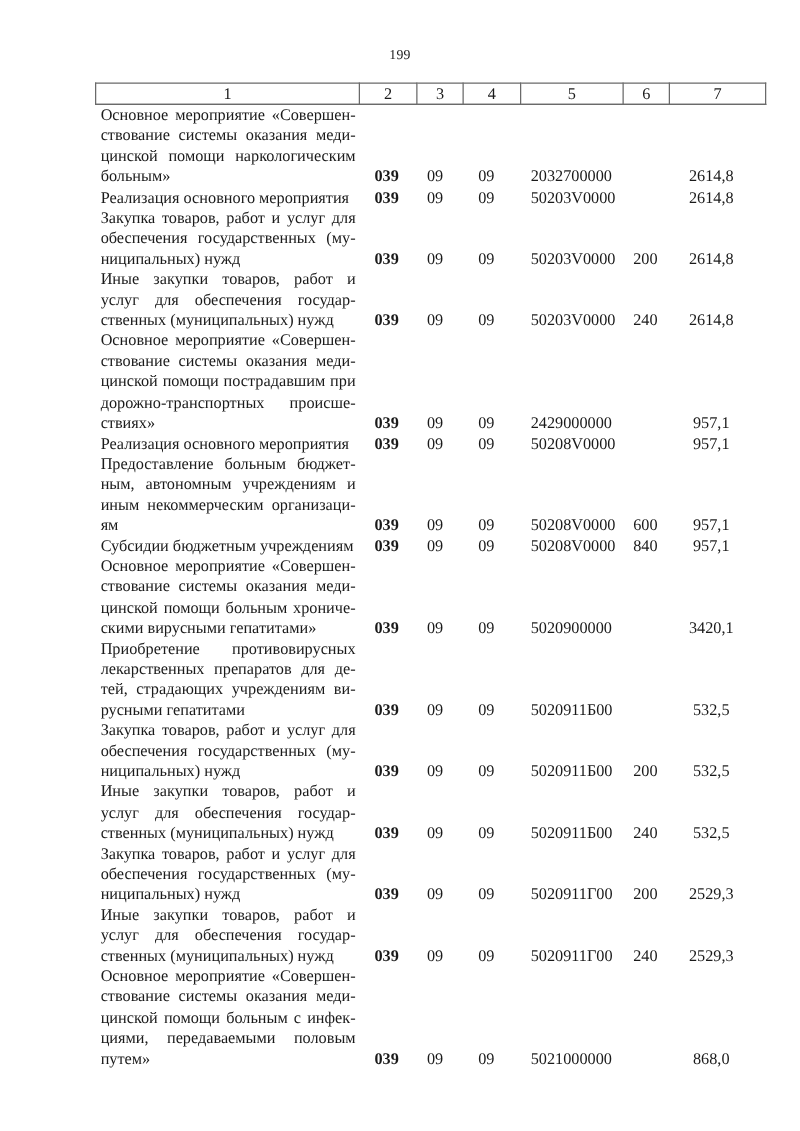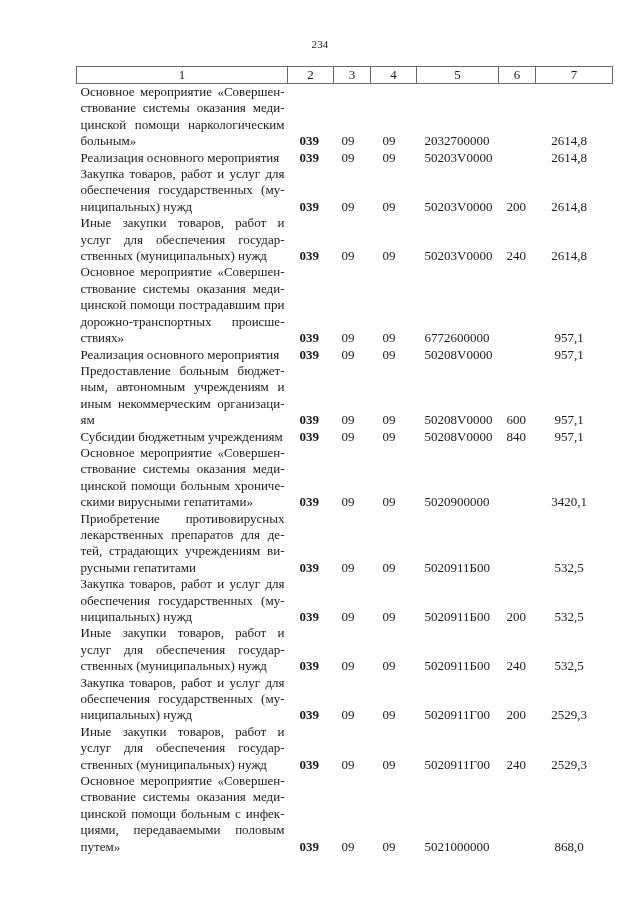--- a/index.html
+++ b/index.html
@@ -39,21 +39,21 @@
     td.c3v { padding-left: 8px; }
     td.c4v { padding-left: 12px; }
     td.c5v { padding-left: 8px; }
     td.c6v { padding-left: 8px; font-family: Liberation Serif, serif; }
     td.amt { text-align: center; padding-right: 10px; }
     tbody tr td { padding-top: 0; padding-bottom: 0; }
   </style>
 </head>
 <body>
 
-<div class="page-number">234</div>
+<div class="page-number">199</div>
 
 <table class="budget">
   <colgroup>
     <col class="c1">
       <col class="c2">
       <col class="c3">
       <col class="c4">
       <col class="c5">
       <col class="c6">
       <col class="c7">
@@ -104,21 +104,21 @@
         <td class="c4v">09</td>
         <td class="c5v">50203V0000</td>
         <td class="c6v">240</td>
         <td class="amt">2614,8</td>
       </tr>
       <tr>
         <td class="desc">Основное мероприятие «Совершен­ствование системы оказания меди­цинской помощи пострадавшим при дорожно-транспортных происше­ствиях»</td>
         <td class="code">039</td>
         <td class="c3v">09</td>
         <td class="c4v">09</td>
-        <td class="c5v">6772600000</td>
+        <td class="c5v">2429000000</td>
         <td class="c6v"></td>
         <td class="amt">957,1</td>
       </tr>
       <tr>
         <td class="desc">Реализация основного мероприятия</td>
         <td class="code">039</td>
         <td class="c3v">09</td>
         <td class="c4v">09</td>
         <td class="c5v">50208V0000</td>
         <td class="c6v"></td>

